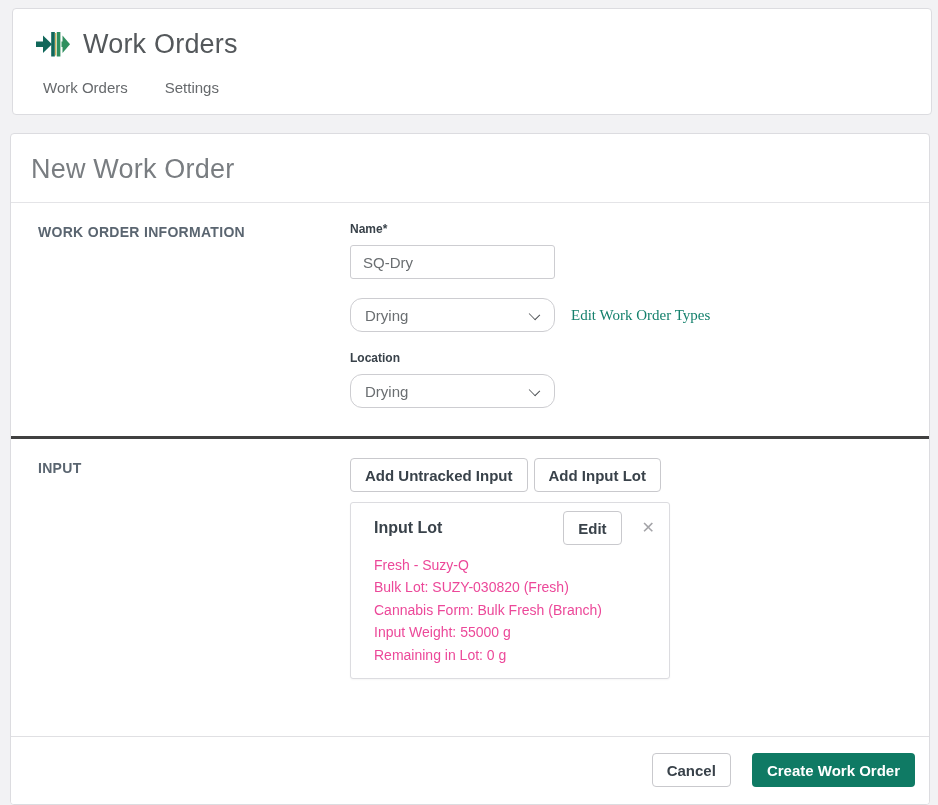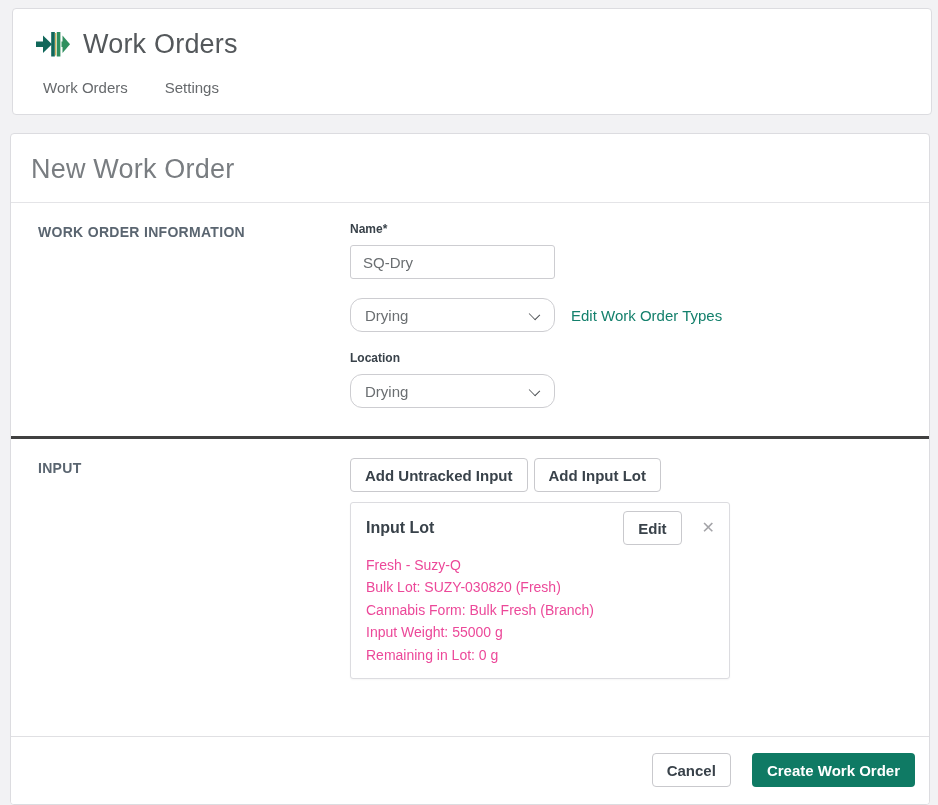--- a/index.html
+++ b/index.html
@@ -51,34 +51,34 @@
     font-size: 15px; color: #6a6e71; cursor: pointer;
   }
   .chevron-down {
     position: absolute; right: 15px; top: 11px;
     width: 9px; height: 9px;
     border-right: 1.6px solid #4b4f52;
     border-bottom: 1.6px solid #4b4f52;
     transform: rotate(45deg) scale(1,.8);
   }
   .inline-field { display: flex; align-items: center; gap: 16px; }
-  .teal-link { font-size: 15px; cursor: pointer; text-decoration: none; }
+  .teal-link { font-size: 15px; cursor: pointer; text-decoration: none; font-family: Liberation Serif, serif; }
   .btn {
     display: inline-flex; align-items: center; justify-content: center;
     height: 34px; padding: 0 14px;
     background: #fff; border: 1px solid #c9c9cd; border-radius: 4px;
     font-size: 15px; font-weight: 700; color: #39424a;
     font-family: "Liberation Sans", sans-serif; cursor: pointer;
   }
   .btn-row { display: flex; gap: 6px; margin-bottom: 10px; }
   
   .lot-card {
-    width: 380px; min-height: 172px;
+    width: 320px; min-height: 172px;
     border: 1px solid #dcdce0; border-radius: 3px;
-    background: #fff; padding: 8px 14px 12px 15px;
+    background: #fff; padding: 8px 14px 12px 23px;
     box-shadow: 0 1px 2px rgba(0,0,0,.04);
   }
   .lot-head { display: flex; align-items: center; }
   .lot-title { font-size: 16px; font-weight: 700; color: #39424a; flex: 1; }
   .close-x { font-size: 16px; font-weight: 700; color: #a4a4a8; margin-left: 20px; cursor: pointer; line-height: 1; }
   .lot-body { margin-top: 9px; font-size: 14px; color: #ec4899; line-height: 22.4px; }
   
   .footer-bar {
     margin-top: auto;
     border-top: 1px solid #e0e0e3;

